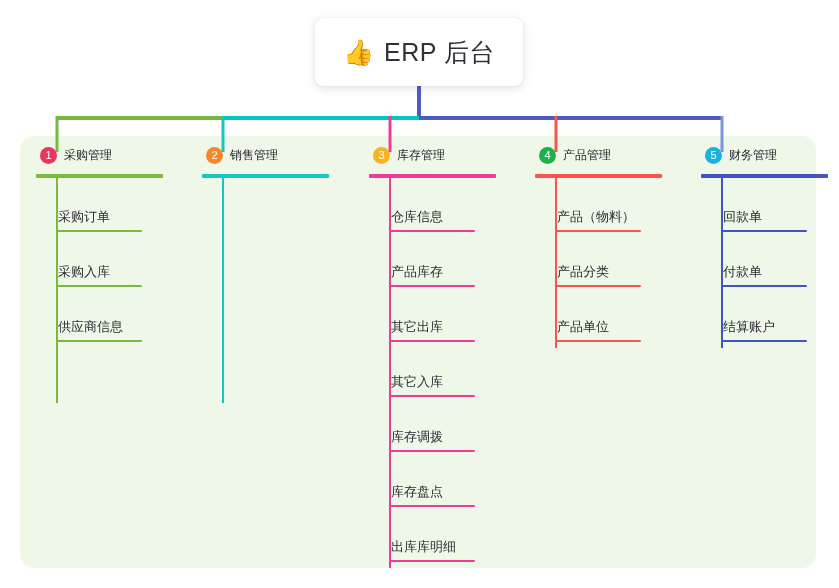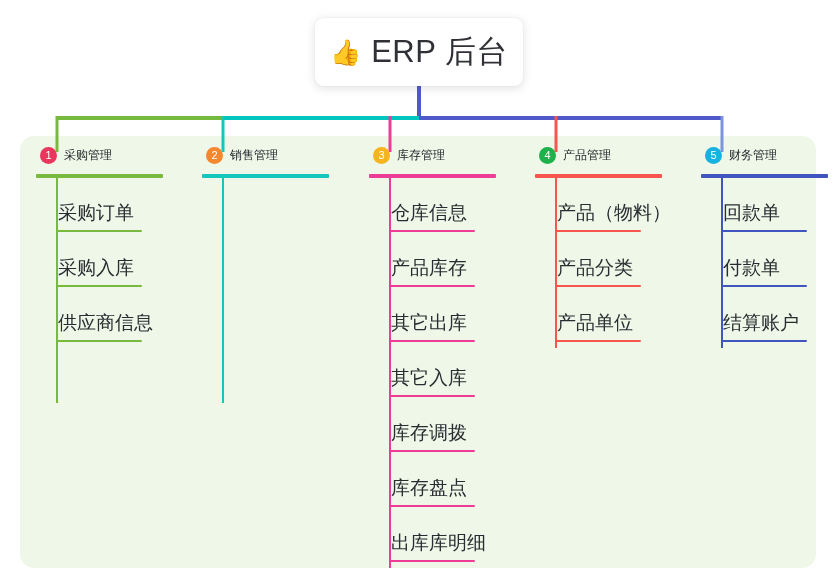--- a/index.html
+++ b/index.html
@@ -34,21 +34,21 @@
     justify-content: center;
     gap: 10px;
     z-index: 6;
   }
   .root-emoji {
     font-size: 25px;
     line-height: 1;
     display: block;
   }
   .root-title {
-    font-size: 31px;
+    font-size: 25px;
     color: #2f3136;
     letter-spacing: 0.5px;
     white-space: nowrap;
   }
 
   
   #connectors {
     position: absolute;
     left: 0;
     top: 0;
@@ -130,21 +130,21 @@
     width: 2px;
   }
   .item {
     position: relative;
     height: 55px;
   }
   .item-label {
     position: absolute;
     left: 36px;
     bottom: 11px;
-    font-size: 19px;
+    font-size: 13px;
     color: #2a2c31;
     white-space: nowrap;
   }
   .item-rule {
     position: absolute;
     left: 34px;
     bottom: 5px;
     height: 2px;
     width: 86px;
     border-radius: 1px;

